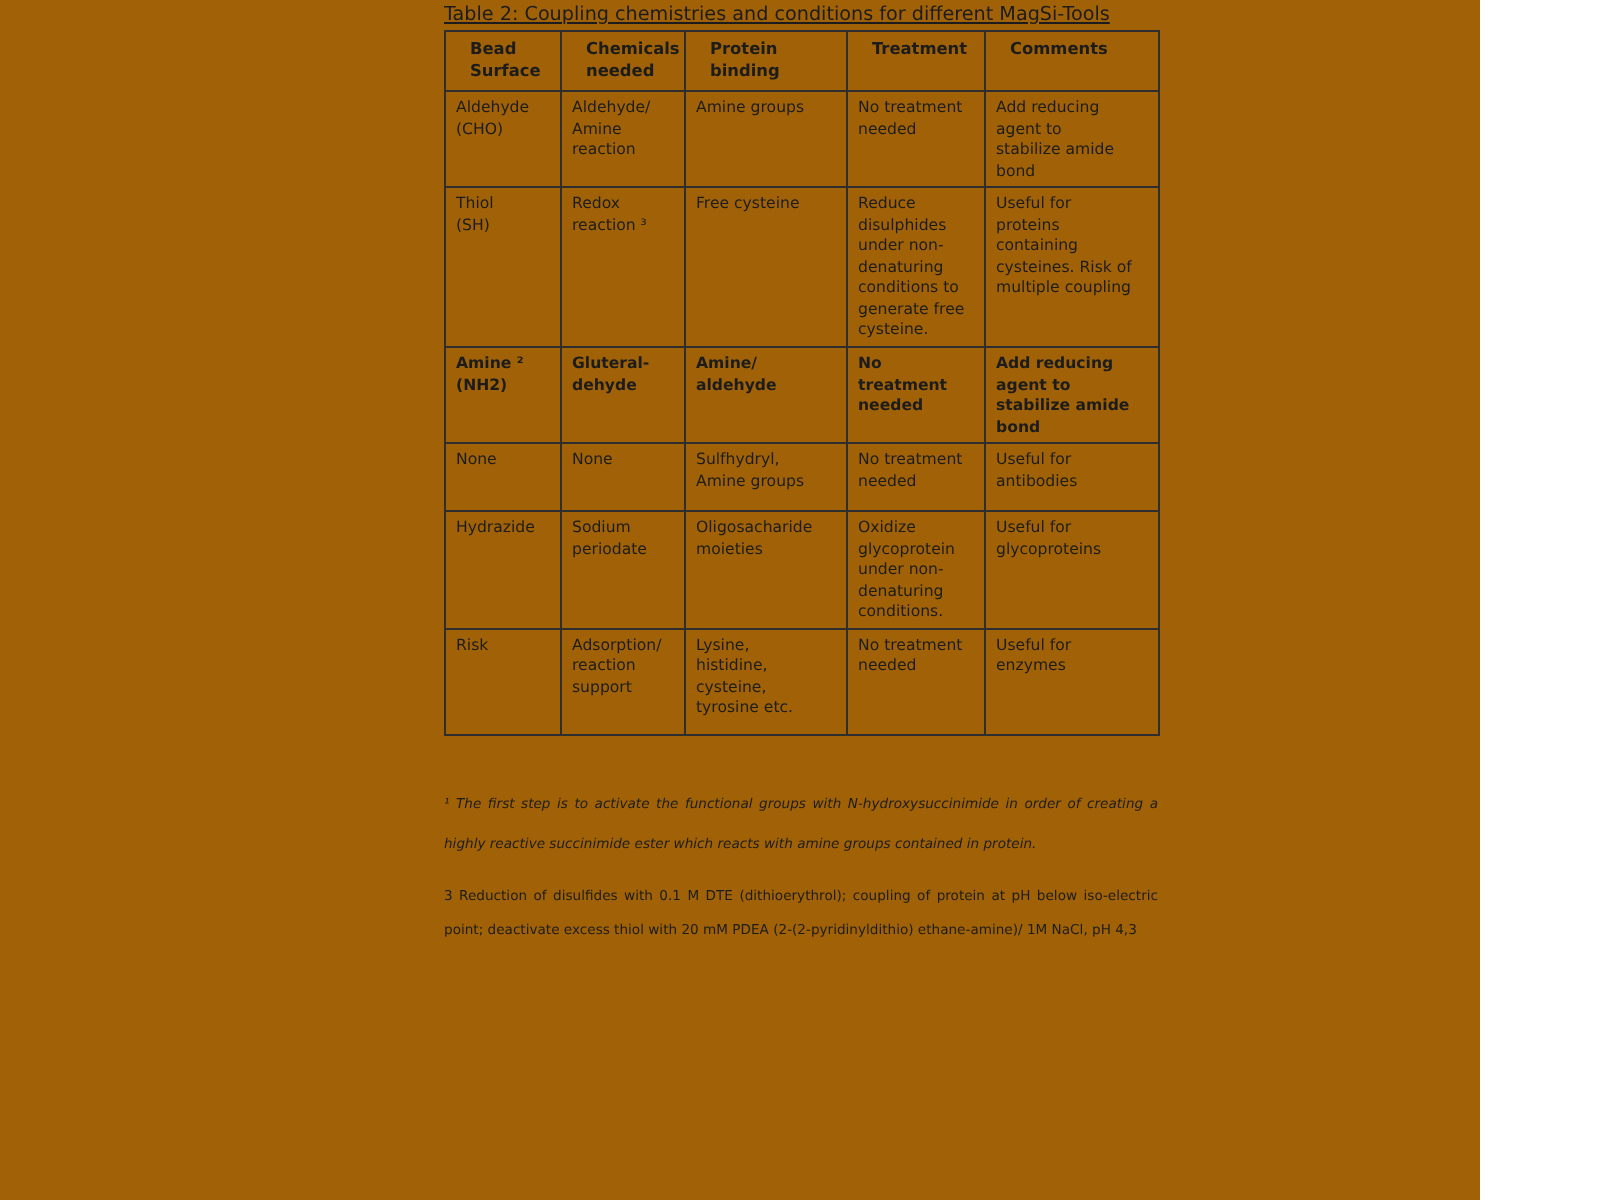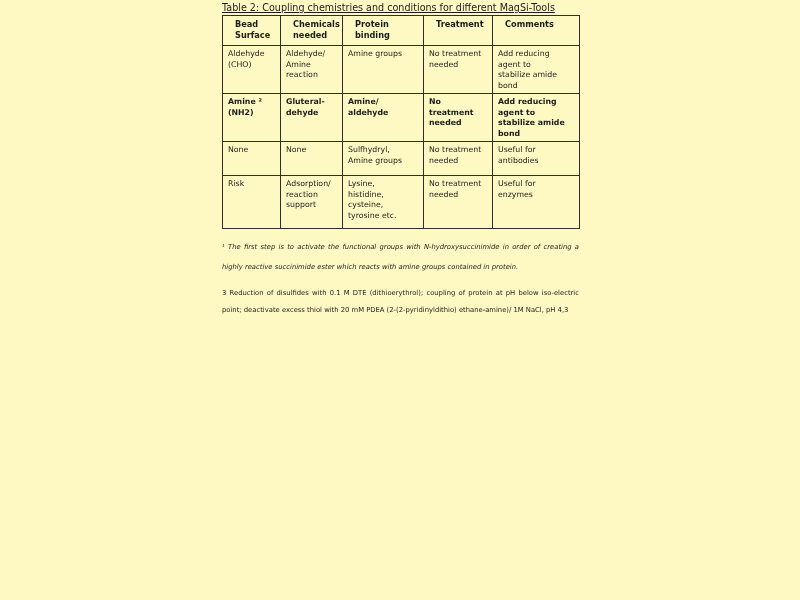--- a/index.html
+++ b/index.html
@@ -3,22 +3,22 @@
 <meta charset="utf-8">
 <style>
   html, body {
     margin: 0; padding: 0;
     width: 800px; height: 600px;
     background: #ffffff;
     overflow: hidden;
   }
   .canvas {
     position: relative;
-    width: 800px; height: 600px;
-    background: #fef9c3;
+    width: 740px; height: 600px;
+    background: #a16207;
     font-family: "DejaVu Sans", sans-serif;
     color: #1c1c1c;
   }
   .doc {
     position: absolute;
     left: 222px; top: 2px;
     width: 357px;
   }
   .title {
     font-size: 9.6px;
@@ -57,21 +57,21 @@
   tr.row4  { height: 34px; }
   tr.row5  { height: 53px; }
   tr.row6  { height: 53px; }
   .footnote {
     font-size: 6.8px;
     line-height: 20px;
     text-align: justify;
     margin: 0 0 8px 0;
     color: #1c1c1c;
   }
-  .footnote.first { margin-top: 8px; }
+  .footnote.first { margin-top: 24px; }
   .footnote.italic { font-style: italic; }
   .footnote.fn3 { line-height: 17px; font-style: normal; }
 </style>
 </head>
 <body>
 
 <div class="canvas">
   <div class="doc">
 
     <div class="title">Table 2: Coupling chemistries and conditions for different MagSi-Tools</div>
@@ -104,20 +104,39 @@
 Amine
 reaction</td>
           <td>Amine groups</td>
           <td>No treatment
 needed</td>
           <td>Add reducing
 agent  to
 stabilize amide
 bond</td>
         </tr>
+        <tr class="row2">
+          <td>Thiol
+(SH)</td>
+          <td>Redox
+reaction ³</td>
+          <td>Free cysteine</td>
+          <td>Reduce
+disulphides
+under non-
+denaturing
+conditions to
+generate free
+cysteine.</td>
+          <td>Useful for
+proteins
+containing
+cysteines. Risk of
+multiple coupling</td>
+        </tr>
         <tr class="row3">
           <td>Amine ²
 (NH2)</td>
           <td>Gluteral-
 dehyde</td>
           <td>Amine/
 aldehyde</td>
           <td>No treatment
 needed</td>
           <td>Add reducing
@@ -127,20 +146,34 @@
         </tr>
         <tr class="row4">
           <td>None</td>
           <td>None</td>
           <td>Sulfhydryl,
 Amine groups</td>
           <td>No treatment
 needed</td>
           <td>Useful for
 antibodies</td>
+        </tr>
+        <tr class="row5">
+          <td>Hydrazide</td>
+          <td>Sodium
+periodate</td>
+          <td>Oligosacharide
+moieties</td>
+          <td>Oxidize
+glycoprotein
+under non-
+denaturing
+conditions.</td>
+          <td>Useful for
+glycoproteins</td>
         </tr>
         <tr class="row6">
           <td>Risk</td>
           <td>Adsorption/
 reaction
 support</td>
           <td>Lysine,
 histidine,
 cysteine,
 tyrosine etc.</td>

